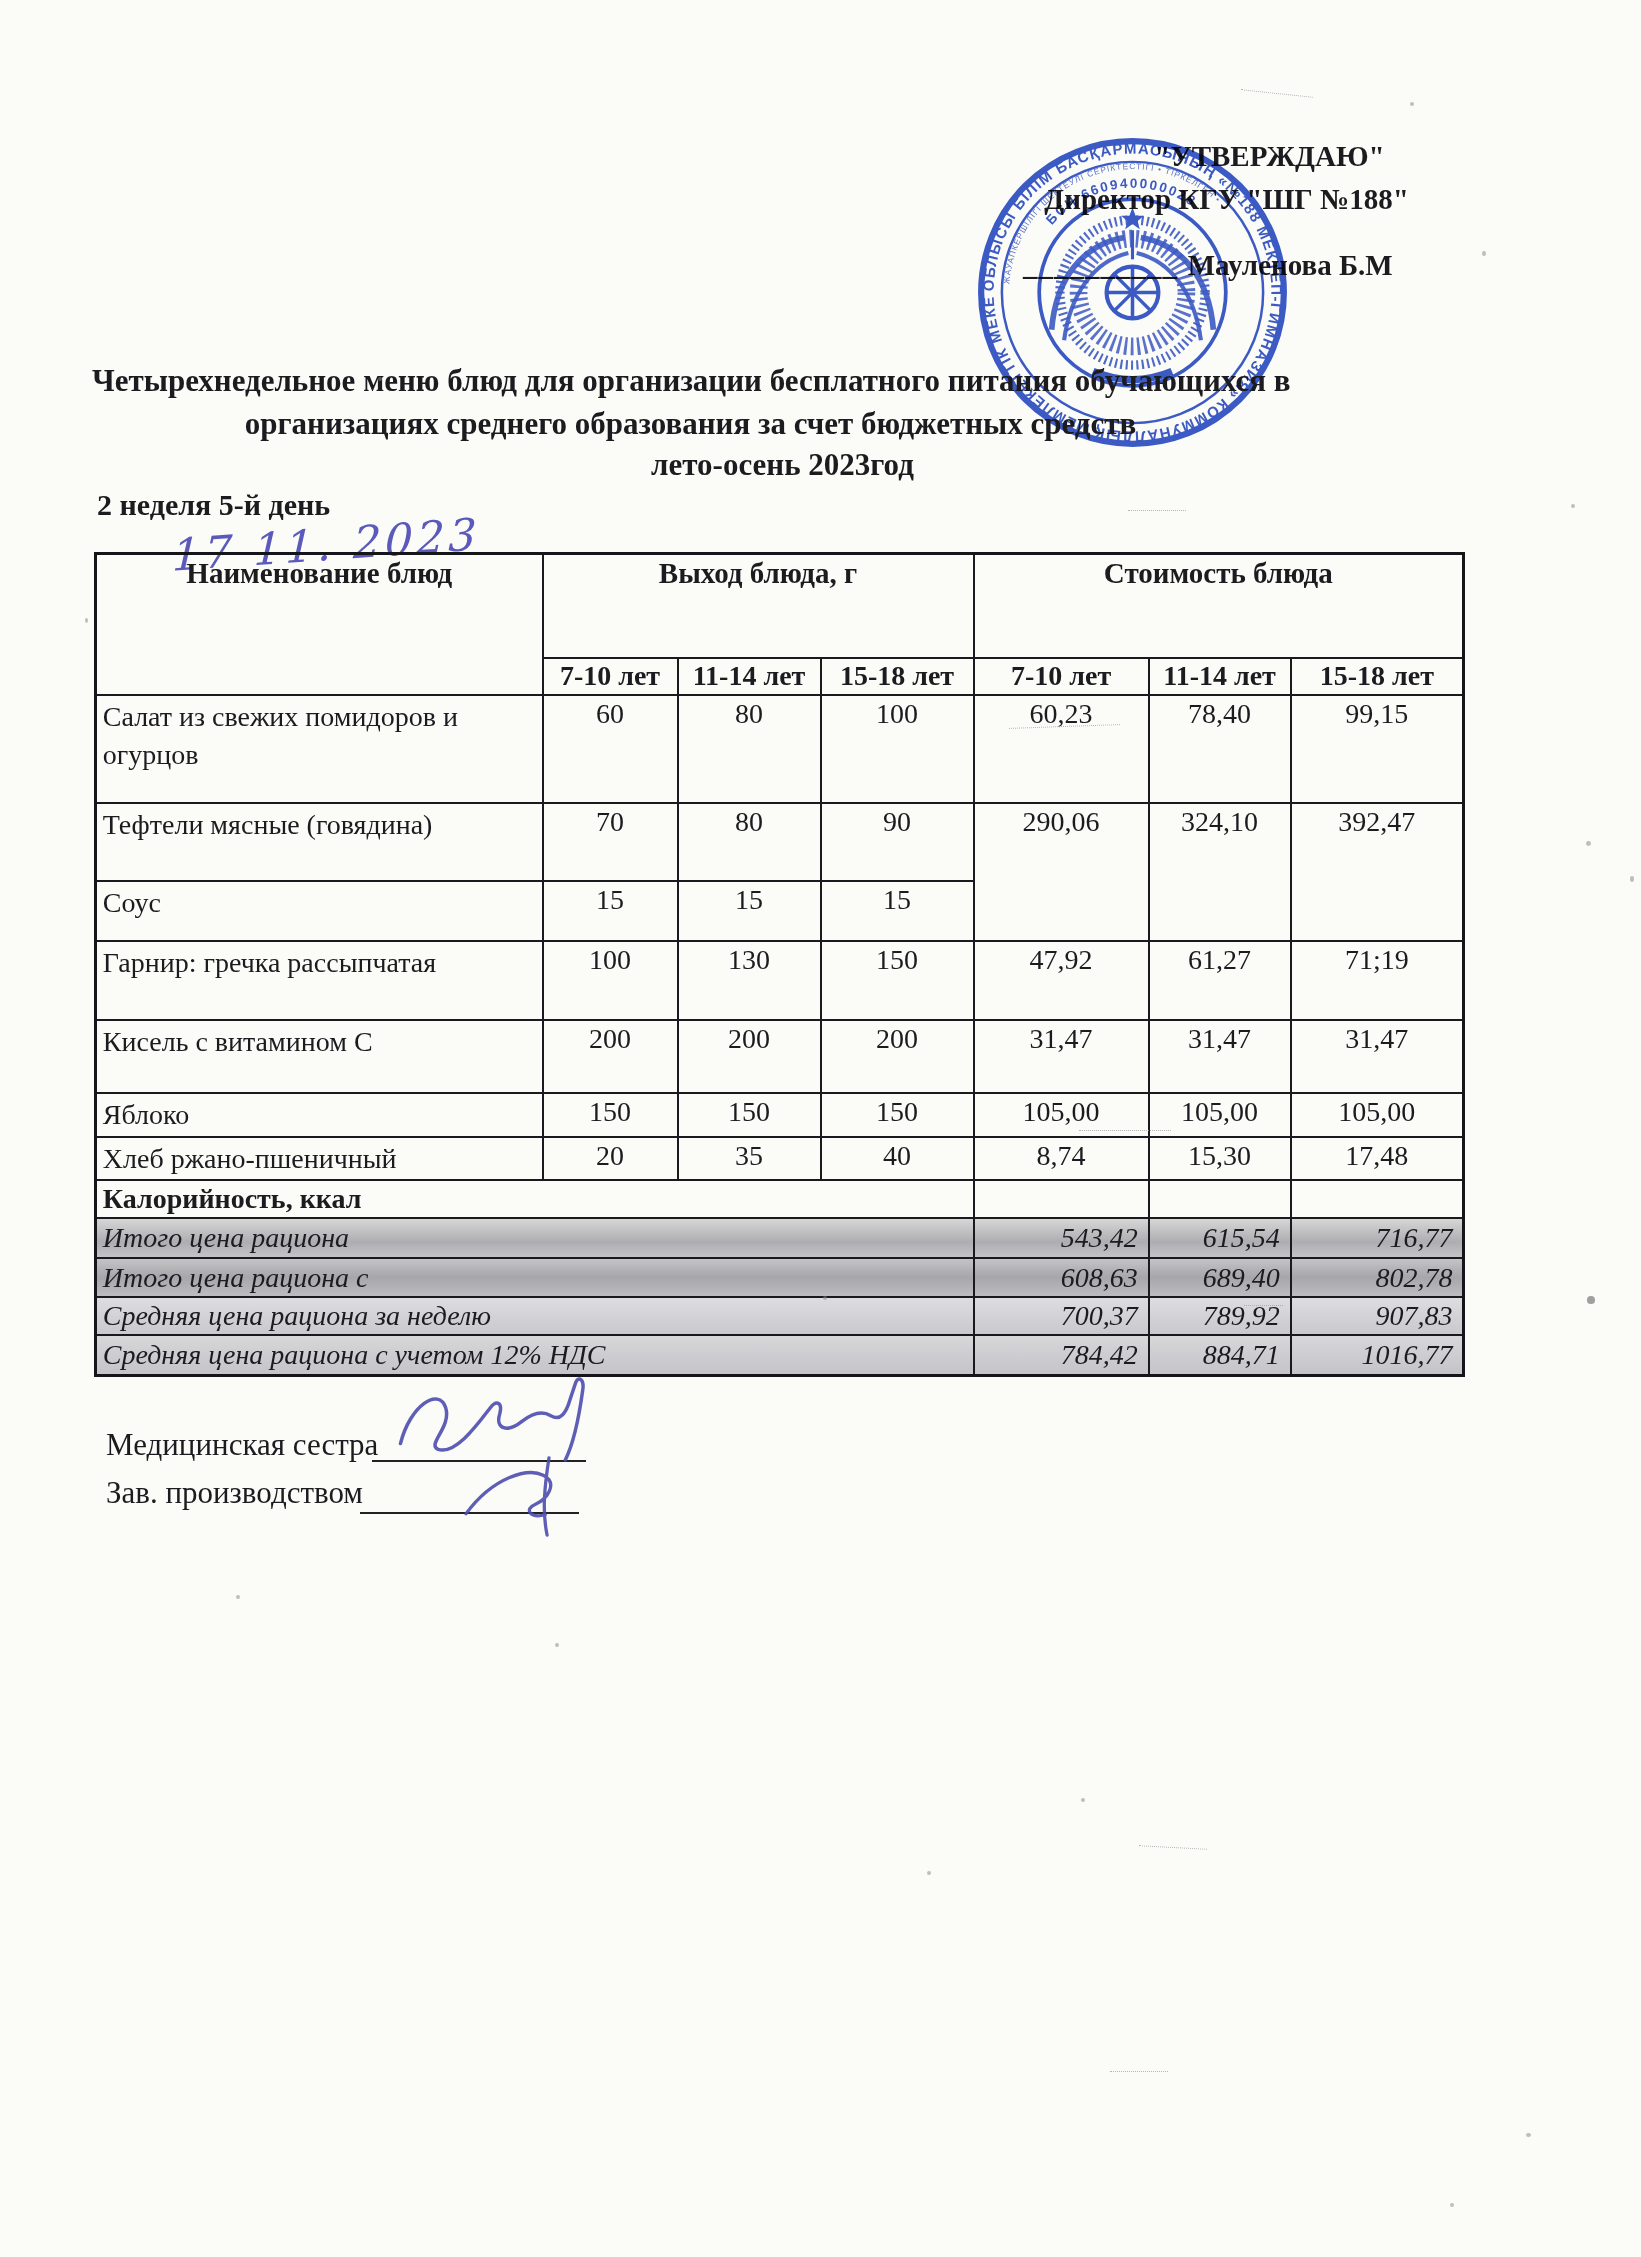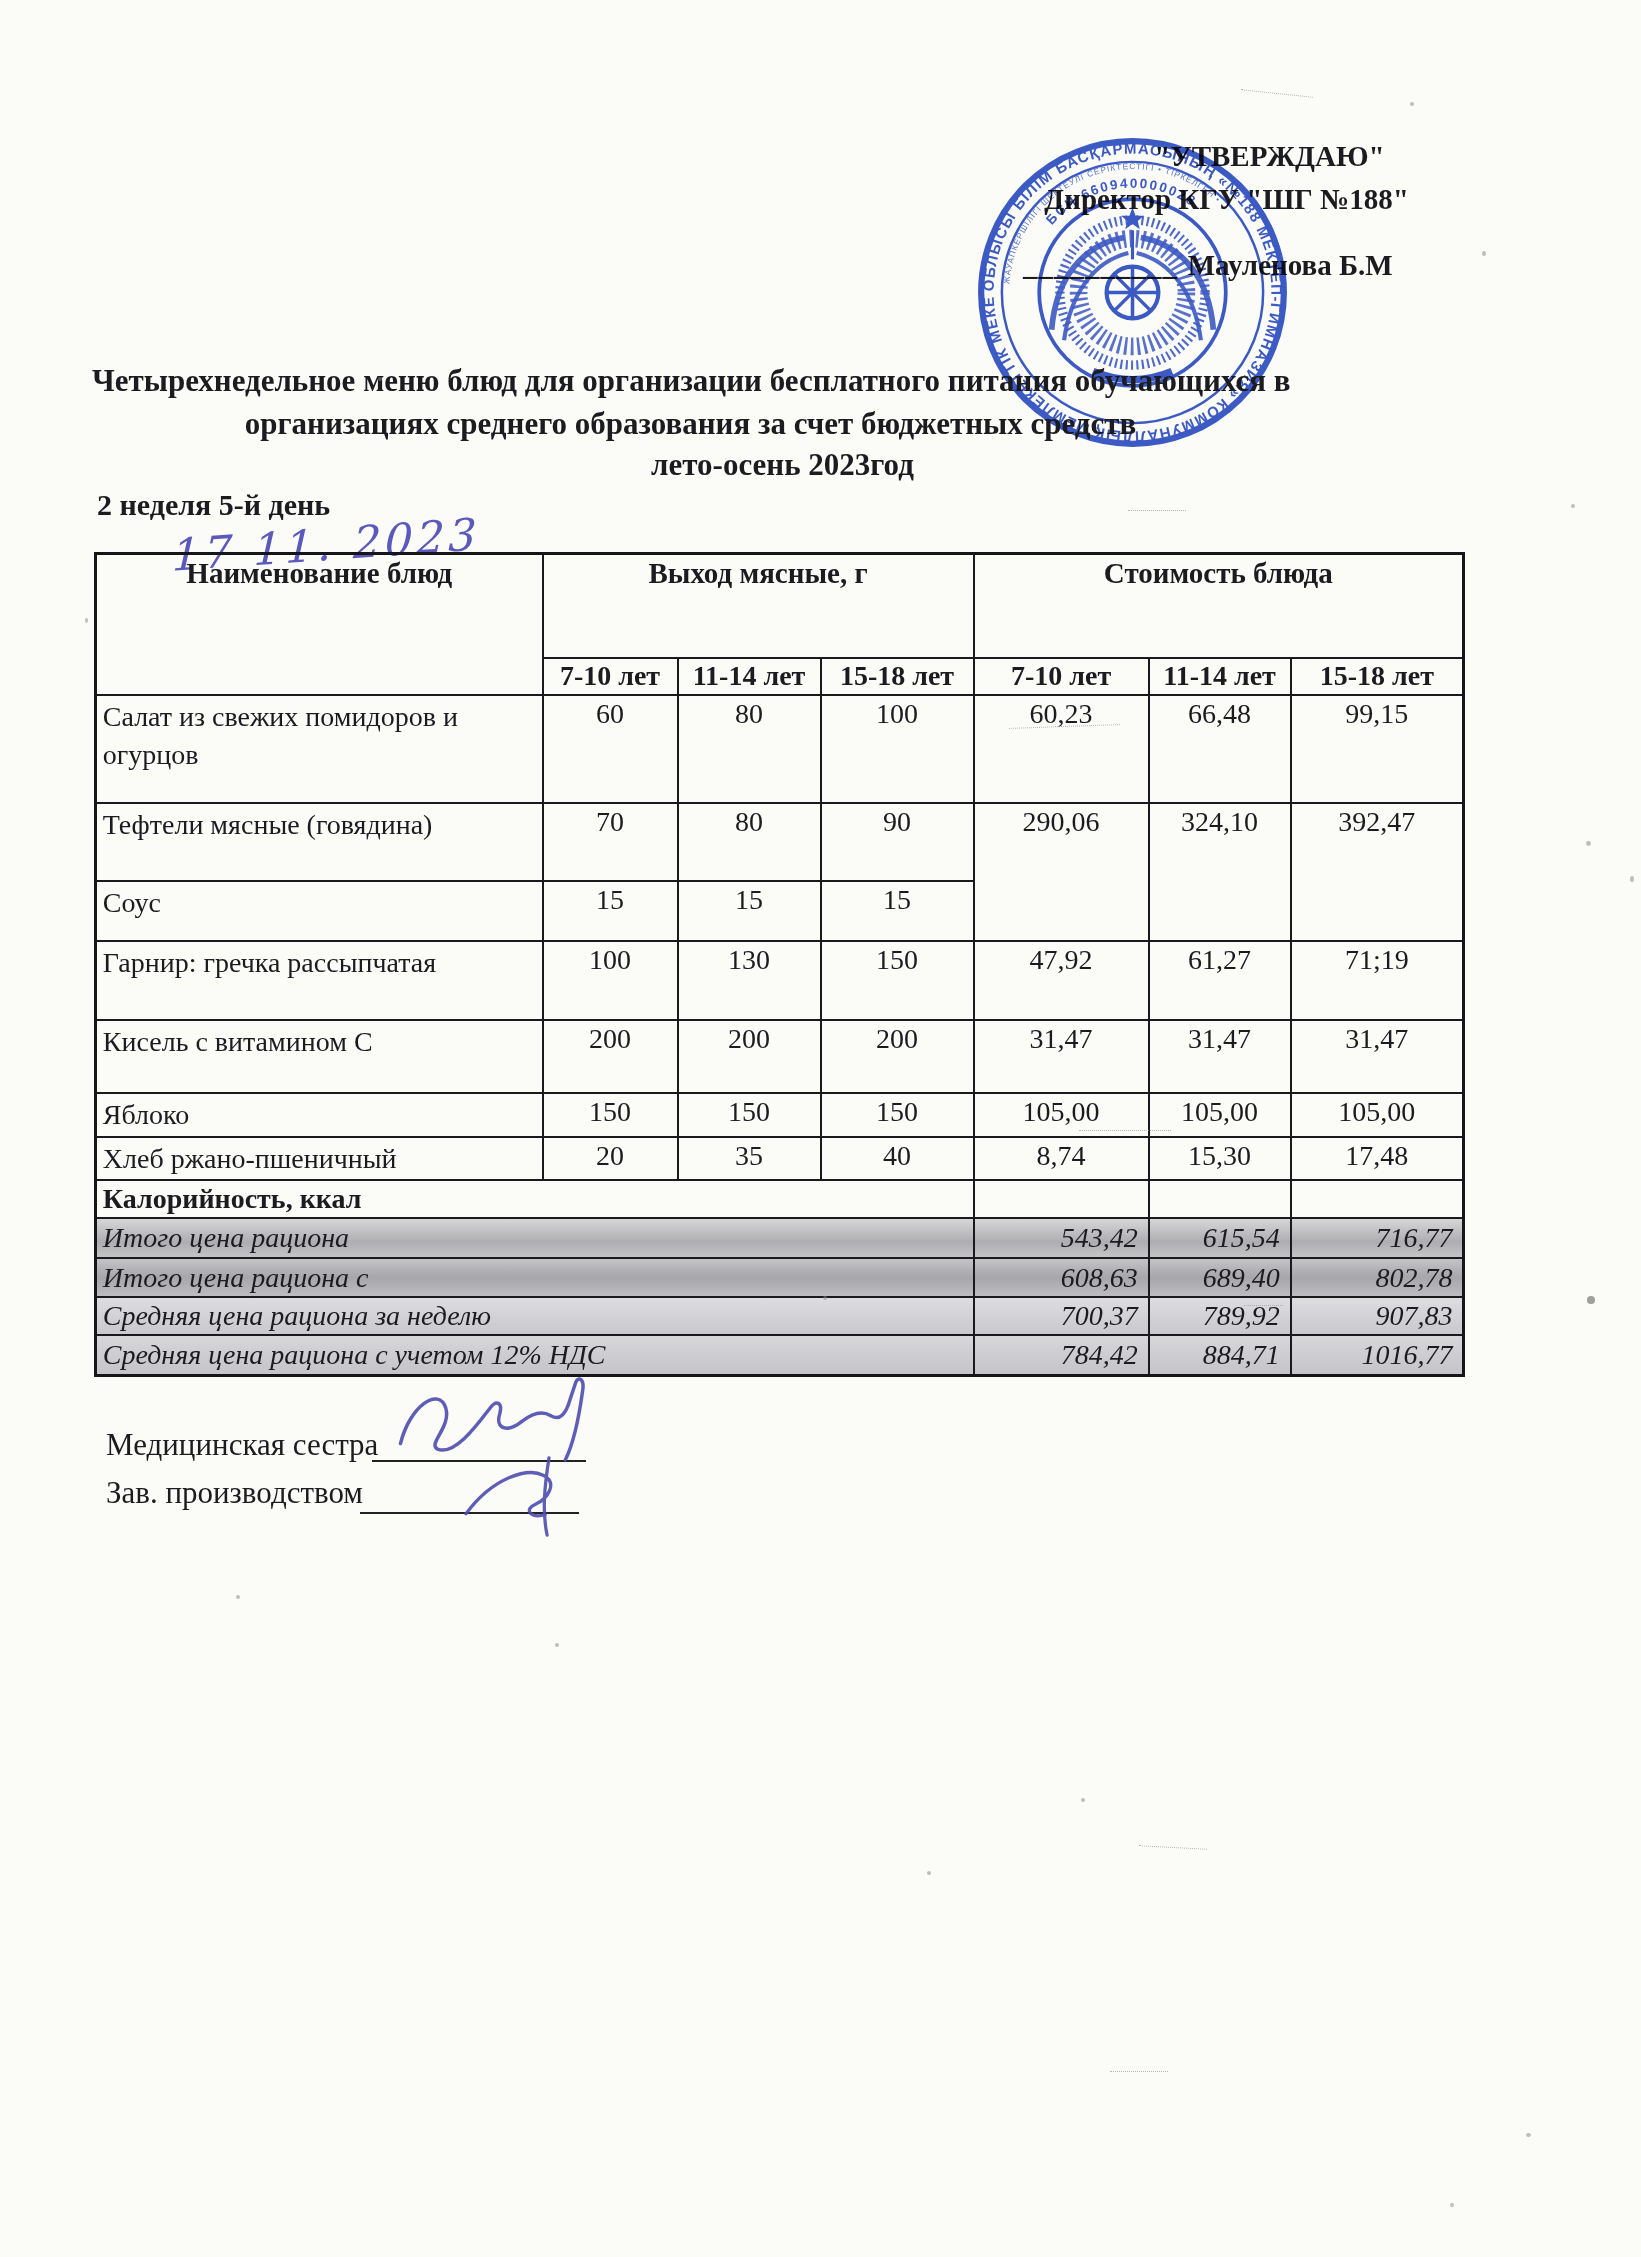--- a/index.html
+++ b/index.html
@@ -118,40 +118,40 @@
       <col style="width:135px">
       <col style="width:143px">
       <col style="width:153px">
     <col style="width:175px">
       <col style="width:142px">
       <col style="width:173px">
   </colgroup>
   <thead>
     <tr style="height:104px">
       <th class="hname" rowspan="2">Наименование блюд</th>
-      <th class="hgroup" colspan="3">Выход мясные, г</th>
+      <th class="hgroup" colspan="3">Выход блюда, г</th>
       <th class="hgroup" colspan="3">Стоимость блюда</th>
     </tr>
     <tr style="height:37px">
       <th class="hage">7-10 лет</th>
       <th class="hage">11-14 лет</th>
       <th class="hage">15-18 лет</th>
       <th class="hage">7-10 лет</th>
       <th class="hage">11-14 лет</th>
       <th class="hage">15-18 лет</th>
     </tr>
   </thead>
   <tbody>
     <tr style="height:108px">
       <td class="iname">Салат из свежих помидоров и огурцов</td>
       <td class="num">60</td>
       <td class="num">80</td>
       <td class="num">100</td>
       <td class="num">60,23</td>
-      <td class="num">66,48</td>
+      <td class="num">78,40</td>
       <td class="num">99,15</td>
     </tr>
     <tr style="height:78px">
       <td class="iname">Тефтели мясные (говядина)</td>
       <td class="num">70</td>
       <td class="num">80</td>
       <td class="num">90</td>
       <td class="num" rowspan="2">290,06</td>
       <td class="num" rowspan="2">324,10</td>
       <td class="num" rowspan="2">392,47</td>

